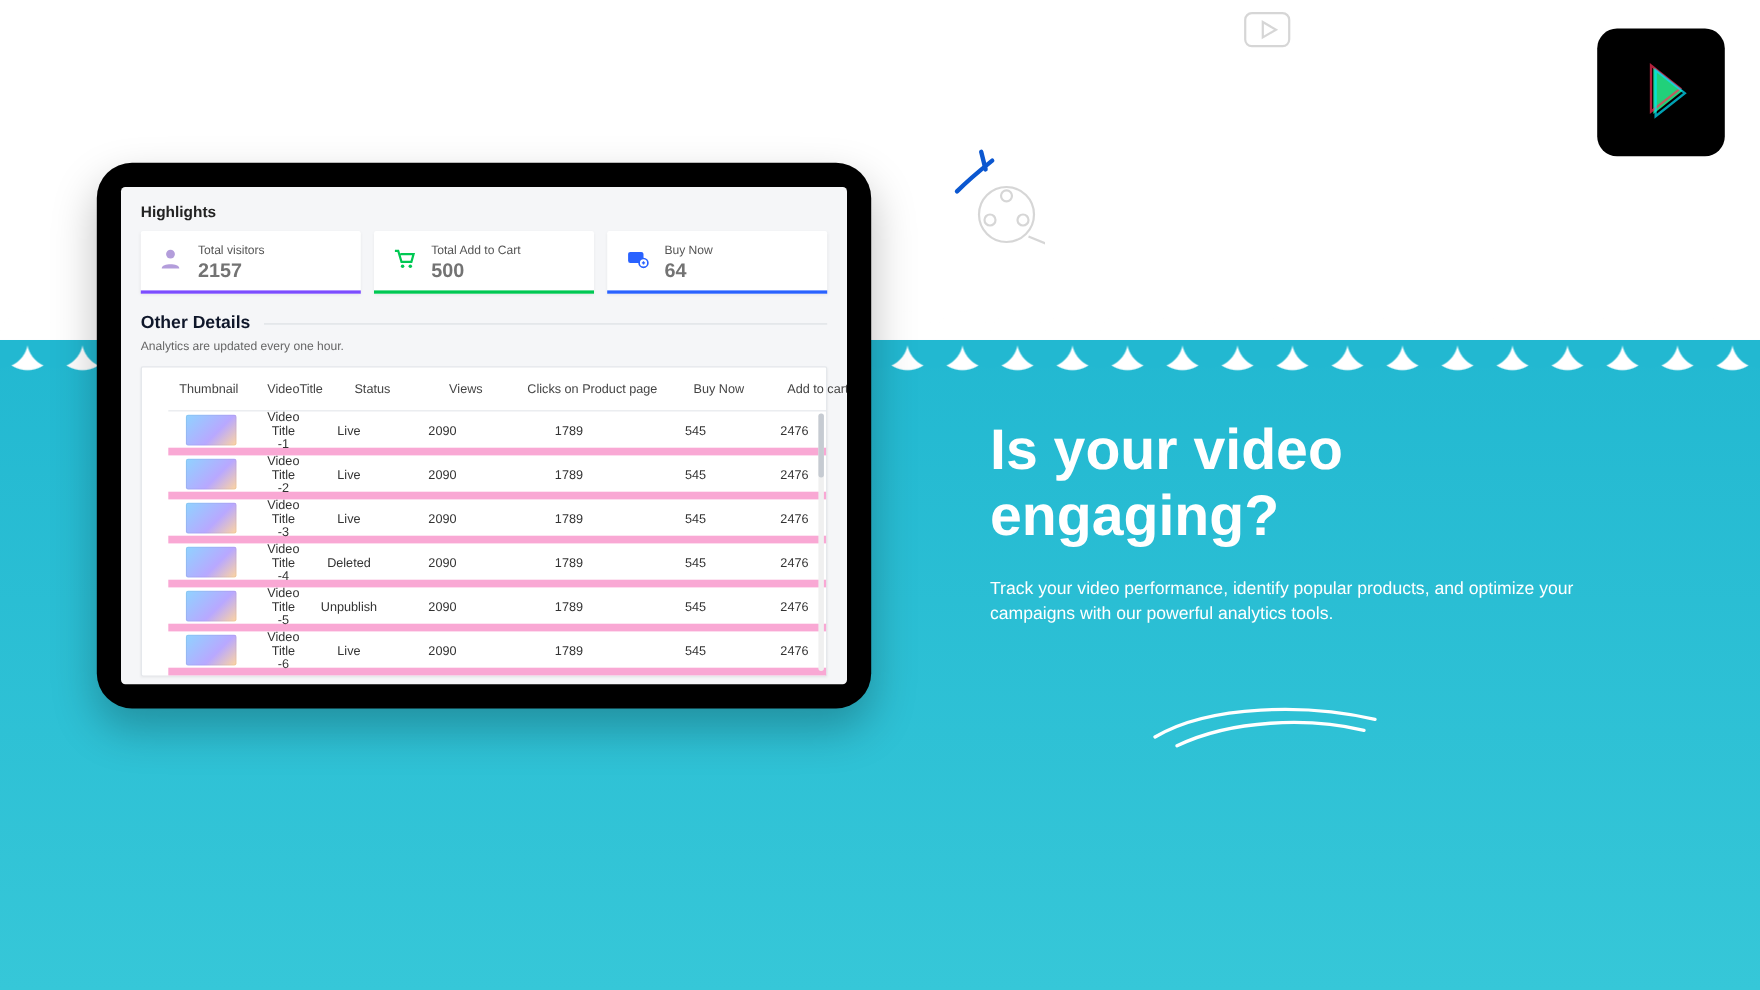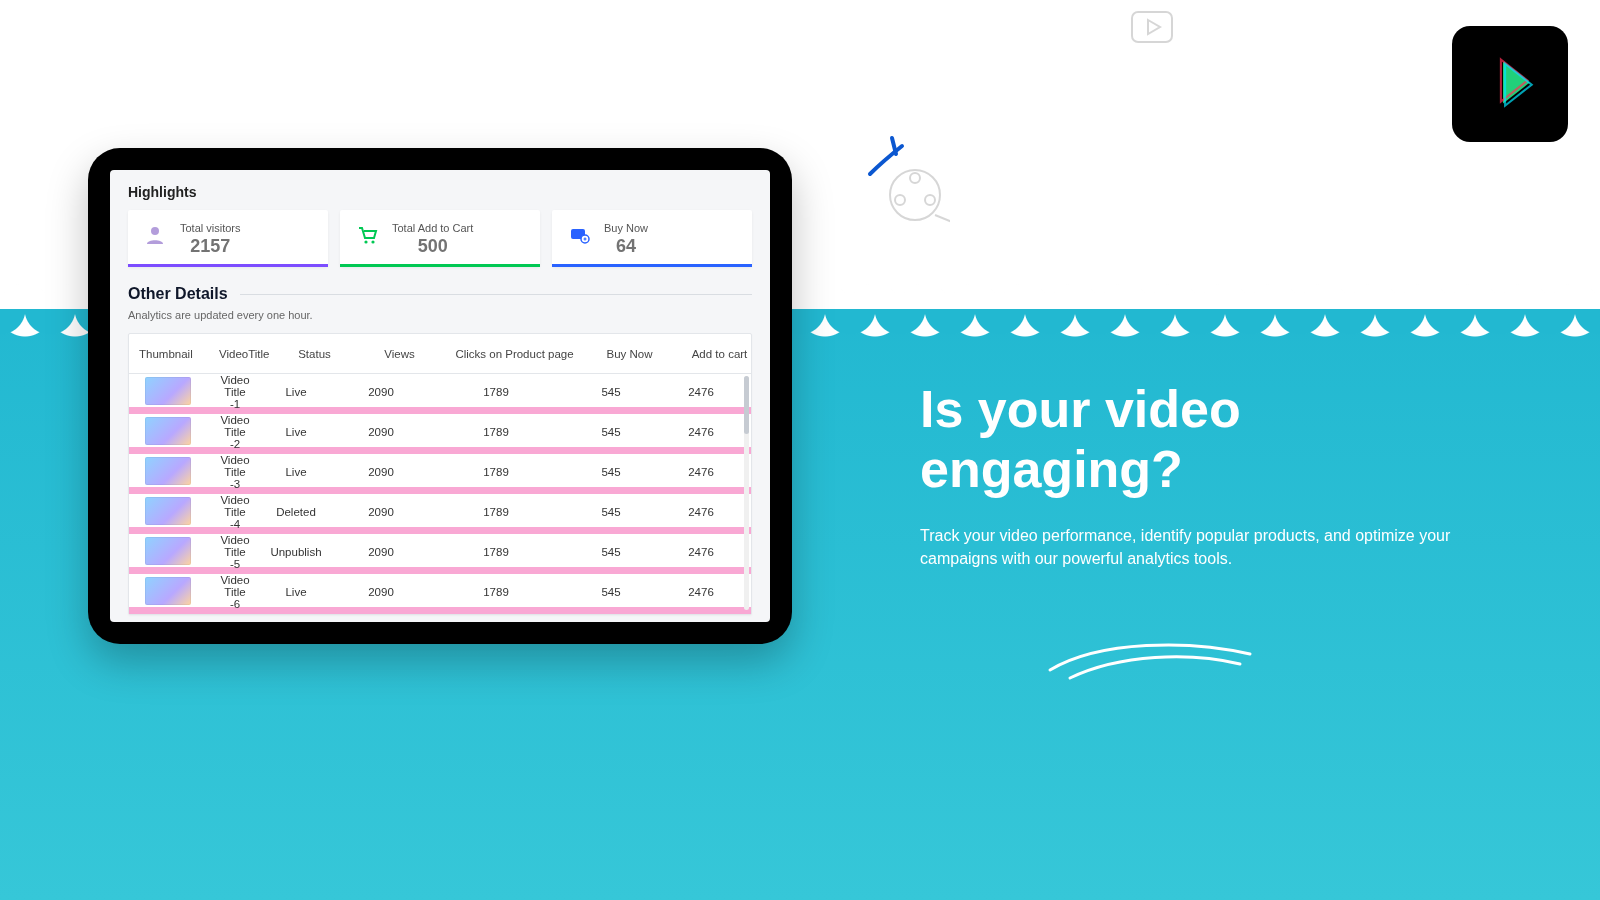--- a/index.html
+++ b/index.html
@@ -27,58 +27,58 @@
     display:flex; align-items:center; justify-content:center;
   }
   .logo svg { width: 70px; height: 70px; }
 
   
   .doodle { position:absolute; opacity:.18; stroke:#222; fill:none; stroke-width:2; }
   .accent-lines { position:absolute; }
 
   
   .hero {
-    position:absolute; left: 920px; top: 380px; width: 560px; color:#fff;
+    position:absolute; left: 900px; top: 380px; width: 560px; color:#fff;
   }
   .hero h1 { font-size: 52px; font-weight:700; line-height:1.15; margin-bottom: 24px; }
   .hero p  { font-size: 16px; line-height:1.45; font-weight:400; }
   .swoosh { position:absolute; left:1040px; top:630px; }
 
   
   .device {
     position:absolute; left: 88px; top: 148px;
     width: 704px; height: 496px;
     background:#000; border-radius: 32px;
     padding: 22px; box-shadow: 0 18px 40px rgba(0,0,0,.25);
   }
   .screen {
     width:100%; height:100%; background:#f5f6f8; border-radius:4px;
     padding: 12px 18px; color:#333; overflow:hidden; position:relative;
   }
 
   .section-title { font-size:14px; font-weight:700; color:#222; margin:2px 0 10px; }
 
-  .cards { display:flex; gap:12px;text-align:center; }
+  .cards { display:flex; gap:12px; }
   .card {
     background:#fff; flex:1; border-radius:2px; padding:12px 14px 10px;
     box-shadow:0 1px 3px rgba(0,0,0,.06); position:relative; display:flex; gap:12px; align-items:flex-start;
   }
   .card .lbl { font-size:11px; color:#555; }
   .card .val { font-size:18px; font-weight:700; color:#737373; margin-top:2px;}
   .card .bar { position:absolute; left:0; right:0; bottom:0; height:3px; }
   .ic { width:26px; height:26px; display:flex; align-items:center; justify-content:center; }
 
   .divider-row { display:flex; align-items:center; gap:12px; margin:18px 0 6px; }
   .divider-row .line { flex:1; height:1px; background:#d9dde2; }
   .subtitle { font-size:16px; font-weight:600; color:#0f172a; }
   .note { font-size:11px; color:#666; margin:6px 0 12px; }
 
   .tbl {
     background:#fff; border:1px solid #e3e6ea; border-radius:2px;
-    box-shadow:0 1px 2px rgba(0,0,0,.04); position:relative;
+    box-shadow:0 1px 2px rgba(0,0,0,.04); position:relative;padding-left:24px;
   }
   .tbl-head, .tbl-row {
     display:grid;
     grid-template-columns: 90px 1.3fr 90px 80px 150px 80px 100px;
     align-items:center; font-size:11.5px; color:#333;
   }
   .tbl-head { height:40px; font-weight:500; color:#444; border-bottom:1px solid #e3e6ea; }
   .tbl-head > div { text-align:center; }
   .tbl-head > div:first-child { padding-left:10px; text-align:left; }
   .tbl-row { height:40px; border-bottom:7px solid #f9a8d4; }

